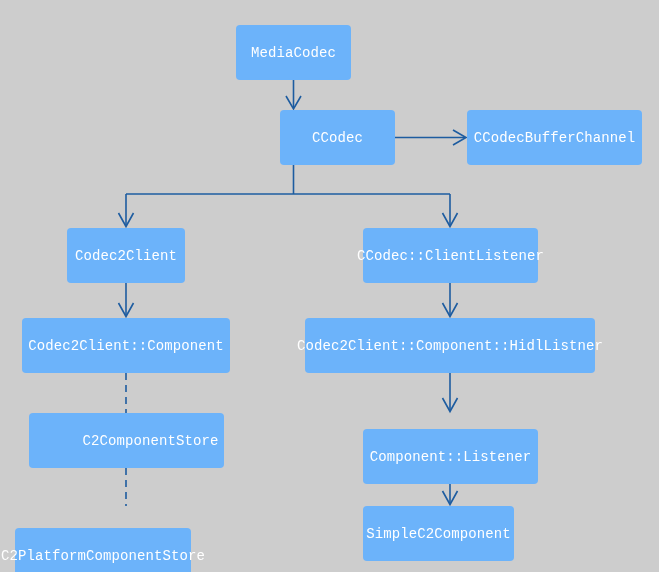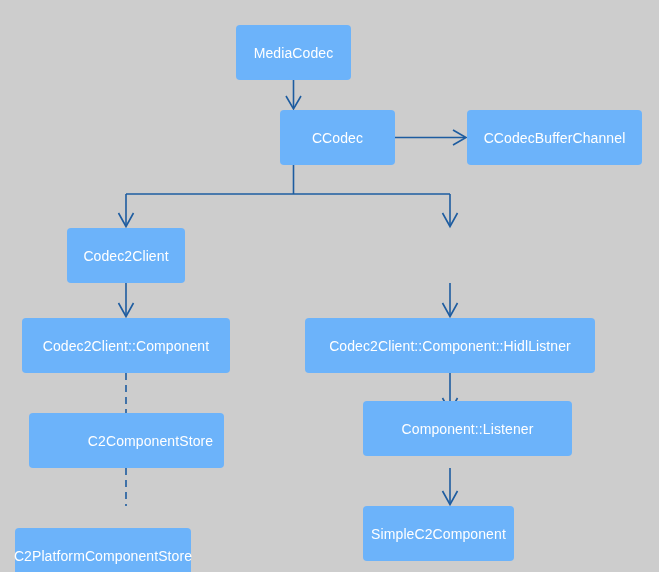--- a/index.html
+++ b/index.html
@@ -5,21 +5,21 @@
   html, body {
     margin: 0;
     padding: 0;
     background: #cdcdcd;
   }
   #diagram-root {
     position: relative;
     width: 659px;
     height: 572px;
     background: #cdcdcd;
-    font-family: Liberation Sans, sans-serif;
+    font-family: Liberation Mono, monospace;
     overflow: hidden;
   }
   #edge-layer {
     position: absolute;
     left: 0;
     top: 0;
     width: 659px;
     height: 572px;
     pointer-events: none;
   }
@@ -111,34 +111,37 @@
   </div>
 
   <div class="node" style="left:467px; top:110px; width:175px; height:55px;">
     <span class="node-label">CCodecBufferChannel</span>
   </div>
 
   <div class="node" style="left:67px; top:228px; width:118px; height:55px;">
     <span class="node-label">Codec2Client</span>
   </div>
 
+  <div class="node" style="left:363px; top:228px; width:175px; height:55px;">
+    <span class="node-label">CCodec::ClientListener</span>
+  </div>
 
   <div class="node" style="left:22px; top:318px; width:208px; height:55px;">
     <span class="node-label">Codec2Client::Component</span>
   </div>
 
   <div class="node" style="left:305px; top:318px; width:290px; height:55px;">
     <span class="node-label">Codec2Client::Component::HidlListner</span>
   </div>
 
   <div class="node" style="left:29px; top:413px; width:195px; height:55px;padding-left:48px;">
     <span class="node-label">C2ComponentStore</span>
   </div>
 
-  <div class="node" style="left:363px; top:401px; width:209px; height:55px;">
+  <div class="node" style="left:363px; top:429px; width:175px; height:55px;">
     <span class="node-label">Component::Listener</span>
   </div>
 
   <div class="node" style="left:15px; top:528px; width:176px; height:55px;">
     <span class="node-label">C2PlatformComponentStore</span>
   </div>
 
   <div class="node" style="left:363px; top:506px; width:151px; height:55px;text-align:center;">
     <span class="node-label">SimpleC2Component</span>
   </div>

